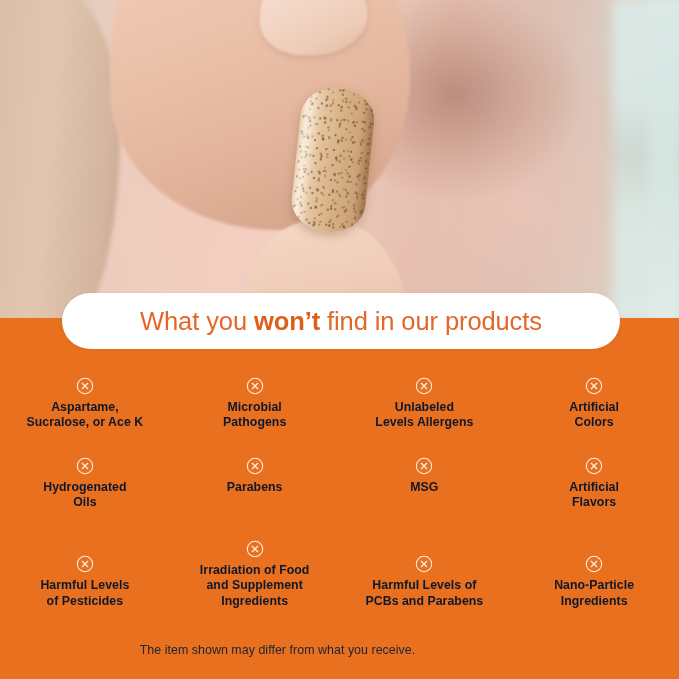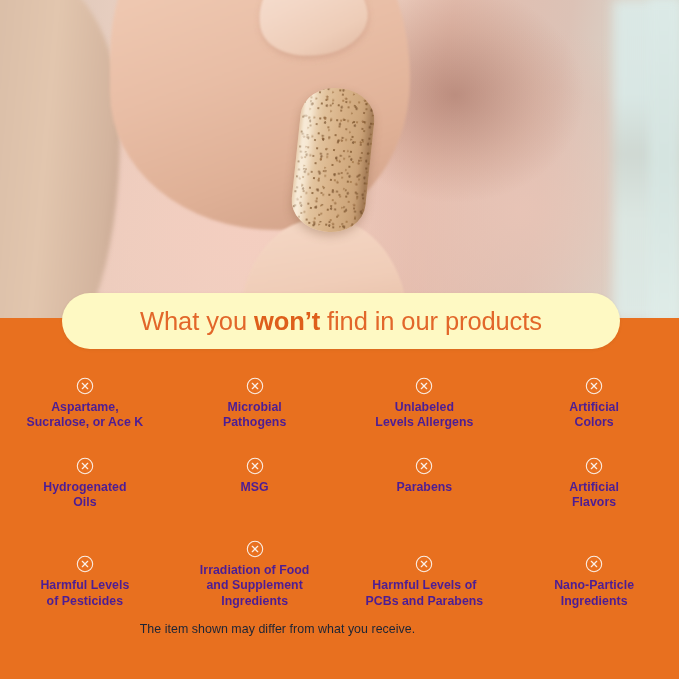--- a/index.html
+++ b/index.html
@@ -177,21 +177,21 @@
     background: #E8701F;
   }
 
   
   .title-pill {
     position: absolute;
     left: 62px;
     top: 293px;
     width: 558px;
     height: 56px;
-    background: #fef9c3;
+    background: #ffffff;
     border-radius: 28px;
     display: flex;
     align-items: center;
     justify-content: center;
     box-shadow: 0 1px 3px rgba(120,70,30,0.12);
   }
   .title-text {
     font-size: 25.5px;
     color: #E2672A;
     letter-spacing: -0.1px;
@@ -228,32 +228,32 @@
   }
   .x-icon {
     width: 18px;
     height: 18px;
     display: block;
     margin-bottom: 5px;
   }
   .cell-label {
     font-size: 12.3px;
     font-weight: 700;
-    color: #4c1d95;
+    color: #0f172a;
     text-align: center;
     line-height: 15.4px;
     letter-spacing: 0.05px;
     white-space: pre-line;
   }
 
   
   .footer {
     position: absolute;
     left: 0;
-    top: 619px;
+    top: 640px;
     width: 555px;
     text-align: center;
   }
   .footer-text {
     font-size: 12.4px;
     color: #1B2436;
     letter-spacing: 0.05px;
   }
 </style>
 </head>
@@ -334,29 +334,29 @@
         </svg>
         <div class="cell-label">Hydrogenated
 Oils</div>
       </div>
       <div class="cell">
         <svg class="x-icon" viewBox="0 0 18 18">
           <circle cx="9" cy="9" r="7.7" fill="none" stroke="#FBEFE6" stroke-width="1.05"></circle>
           <line x1="6.3" y1="6.3" x2="11.7" y2="11.7" stroke="#FBEFE6" stroke-width="1.25" stroke-linecap="round"></line>
           <line x1="11.7" y1="6.3" x2="6.3" y2="11.7" stroke="#FBEFE6" stroke-width="1.25" stroke-linecap="round"></line>
         </svg>
+        <div class="cell-label">Parabens</div>
+      </div>
+      <div class="cell">
+        <svg class="x-icon" viewBox="0 0 18 18">
+          <circle cx="9" cy="9" r="7.7" fill="none" stroke="#FBEFE6" stroke-width="1.05"></circle>
+          <line x1="6.3" y1="6.3" x2="11.7" y2="11.7" stroke="#FBEFE6" stroke-width="1.25" stroke-linecap="round"></line>
+          <line x1="11.7" y1="6.3" x2="6.3" y2="11.7" stroke="#FBEFE6" stroke-width="1.25" stroke-linecap="round"></line>
+        </svg>
         <div class="cell-label">MSG</div>
-      </div>
-      <div class="cell">
-        <svg class="x-icon" viewBox="0 0 18 18">
-          <circle cx="9" cy="9" r="7.7" fill="none" stroke="#FBEFE6" stroke-width="1.05"></circle>
-          <line x1="6.3" y1="6.3" x2="11.7" y2="11.7" stroke="#FBEFE6" stroke-width="1.25" stroke-linecap="round"></line>
-          <line x1="11.7" y1="6.3" x2="6.3" y2="11.7" stroke="#FBEFE6" stroke-width="1.25" stroke-linecap="round"></line>
-        </svg>
-        <div class="cell-label">Parabens</div>
       </div>
       <div class="cell">
         <svg class="x-icon" viewBox="0 0 18 18">
           <circle cx="9" cy="9" r="7.7" fill="none" stroke="#FBEFE6" stroke-width="1.05"></circle>
           <line x1="6.3" y1="6.3" x2="11.7" y2="11.7" stroke="#FBEFE6" stroke-width="1.25" stroke-linecap="round"></line>
           <line x1="11.7" y1="6.3" x2="6.3" y2="11.7" stroke="#FBEFE6" stroke-width="1.25" stroke-linecap="round"></line>
         </svg>
         <div class="cell-label">Artificial
 Flavors</div>
       </div>

